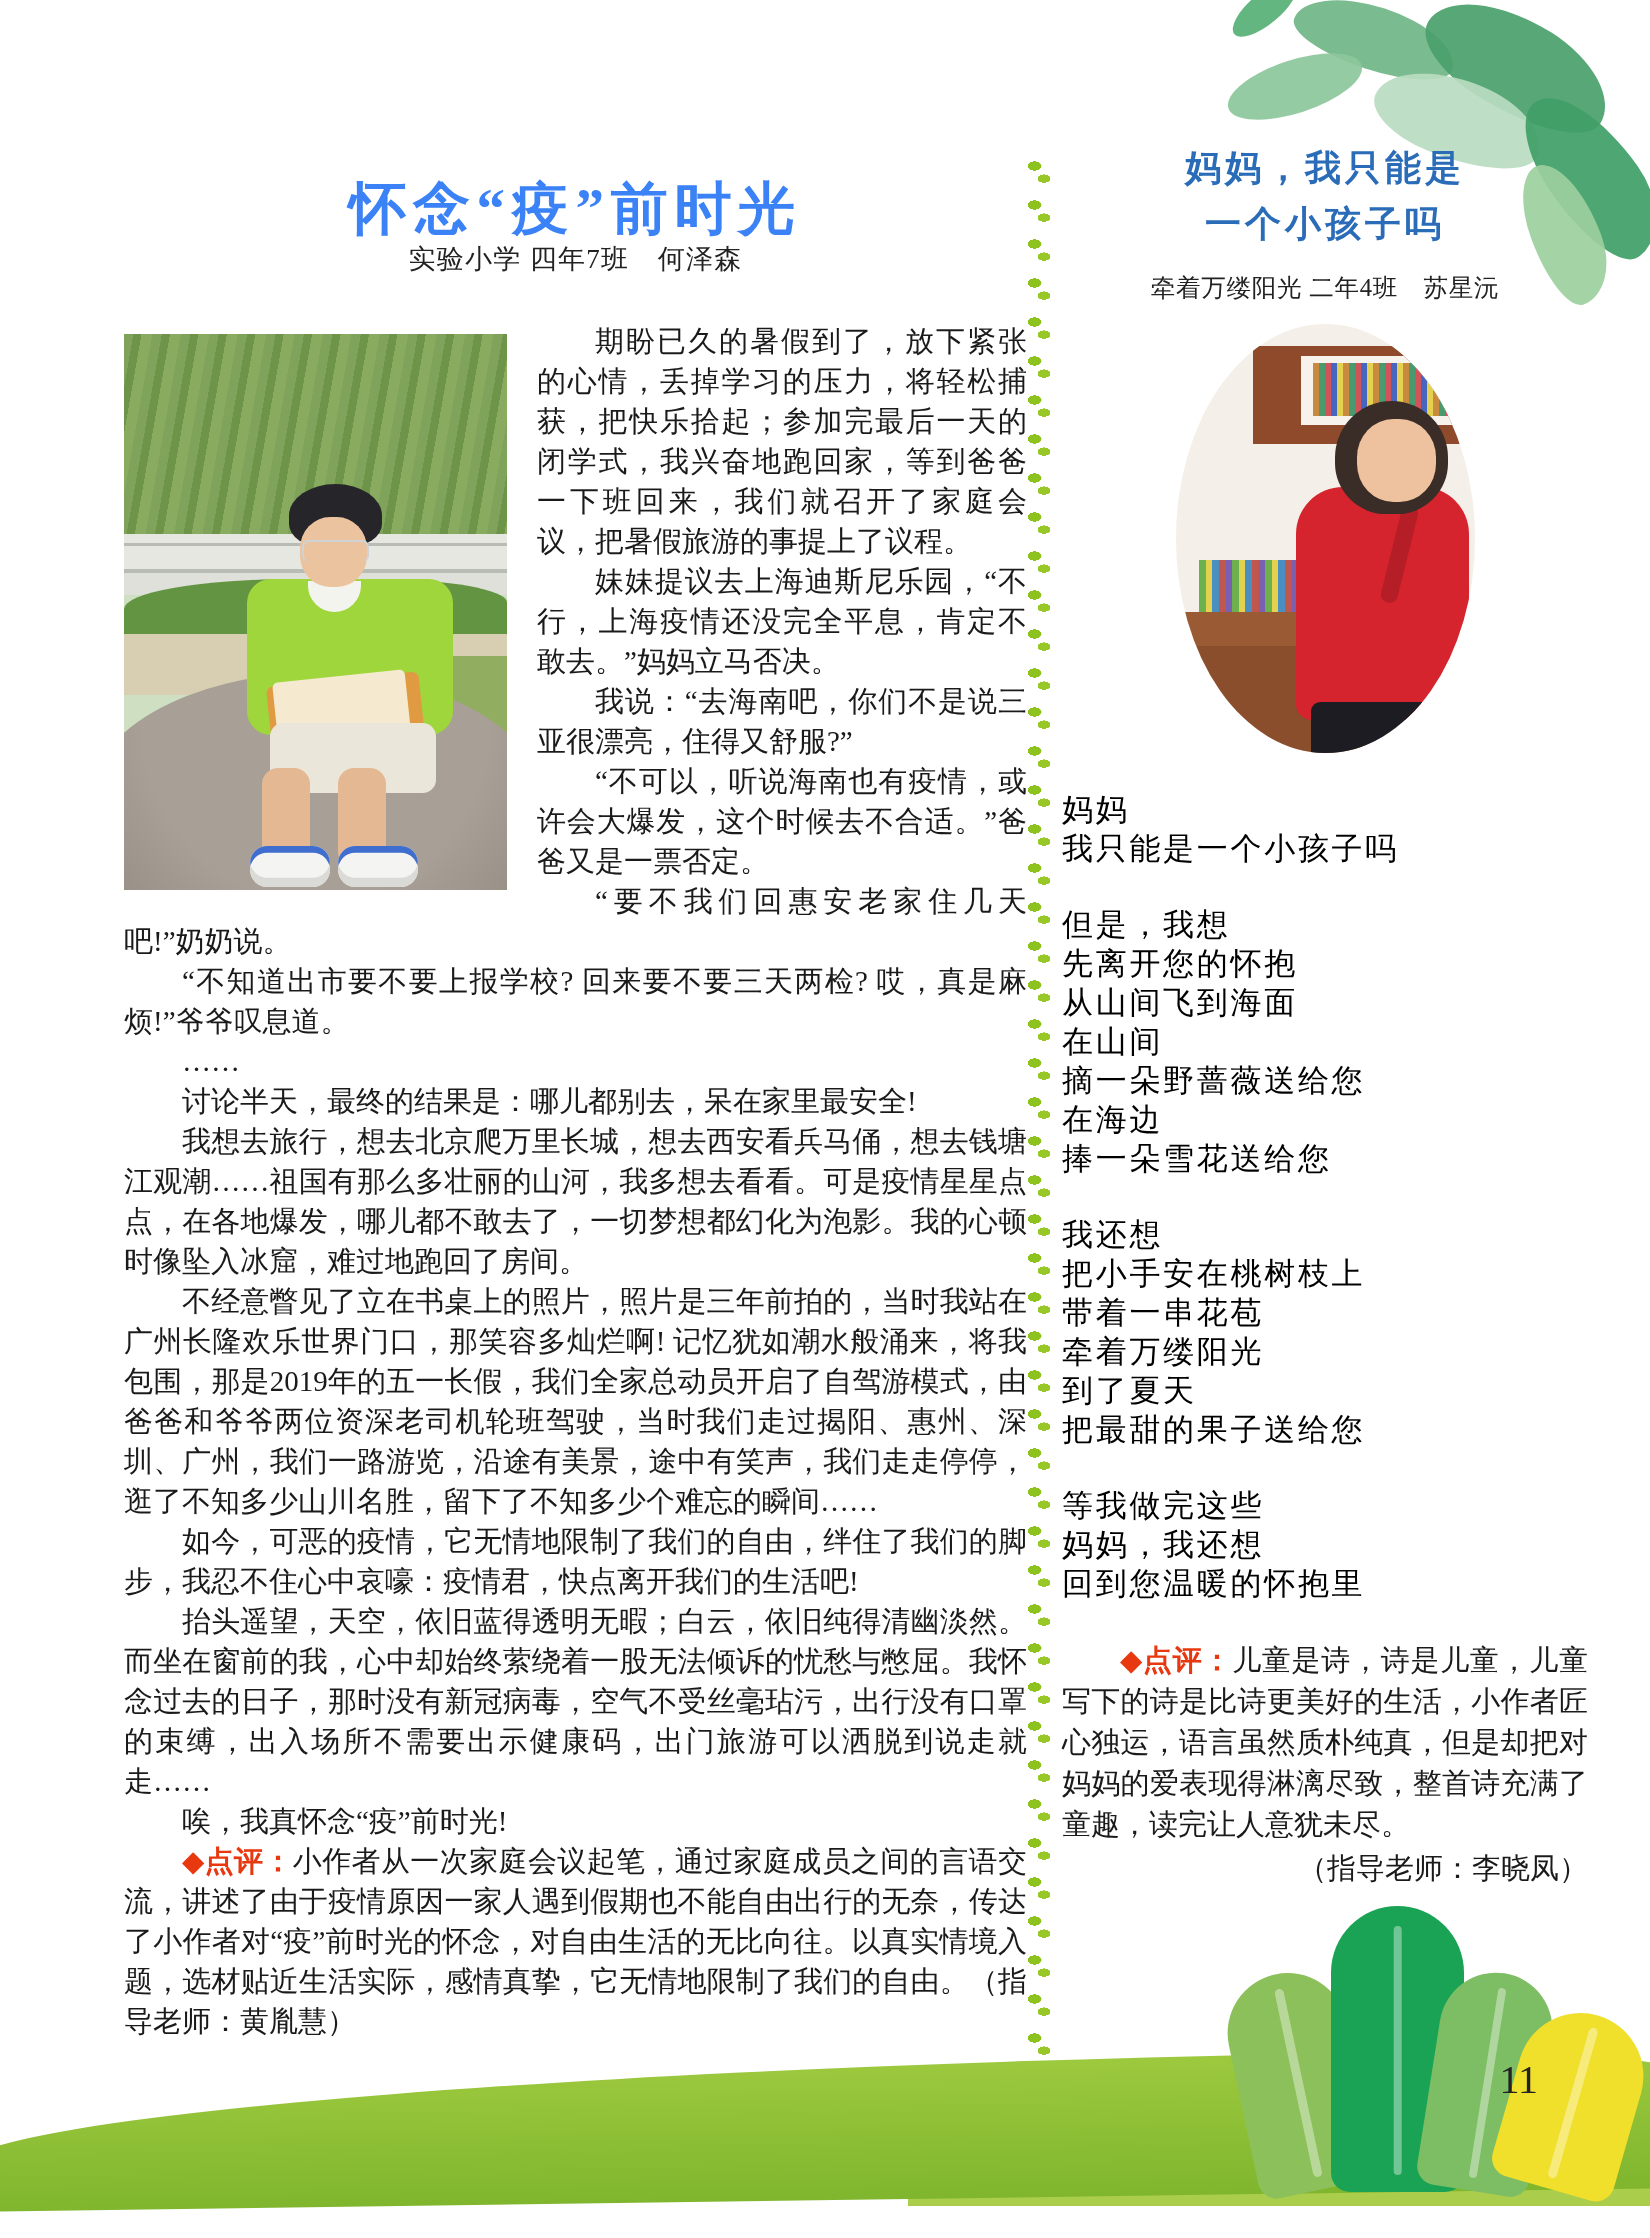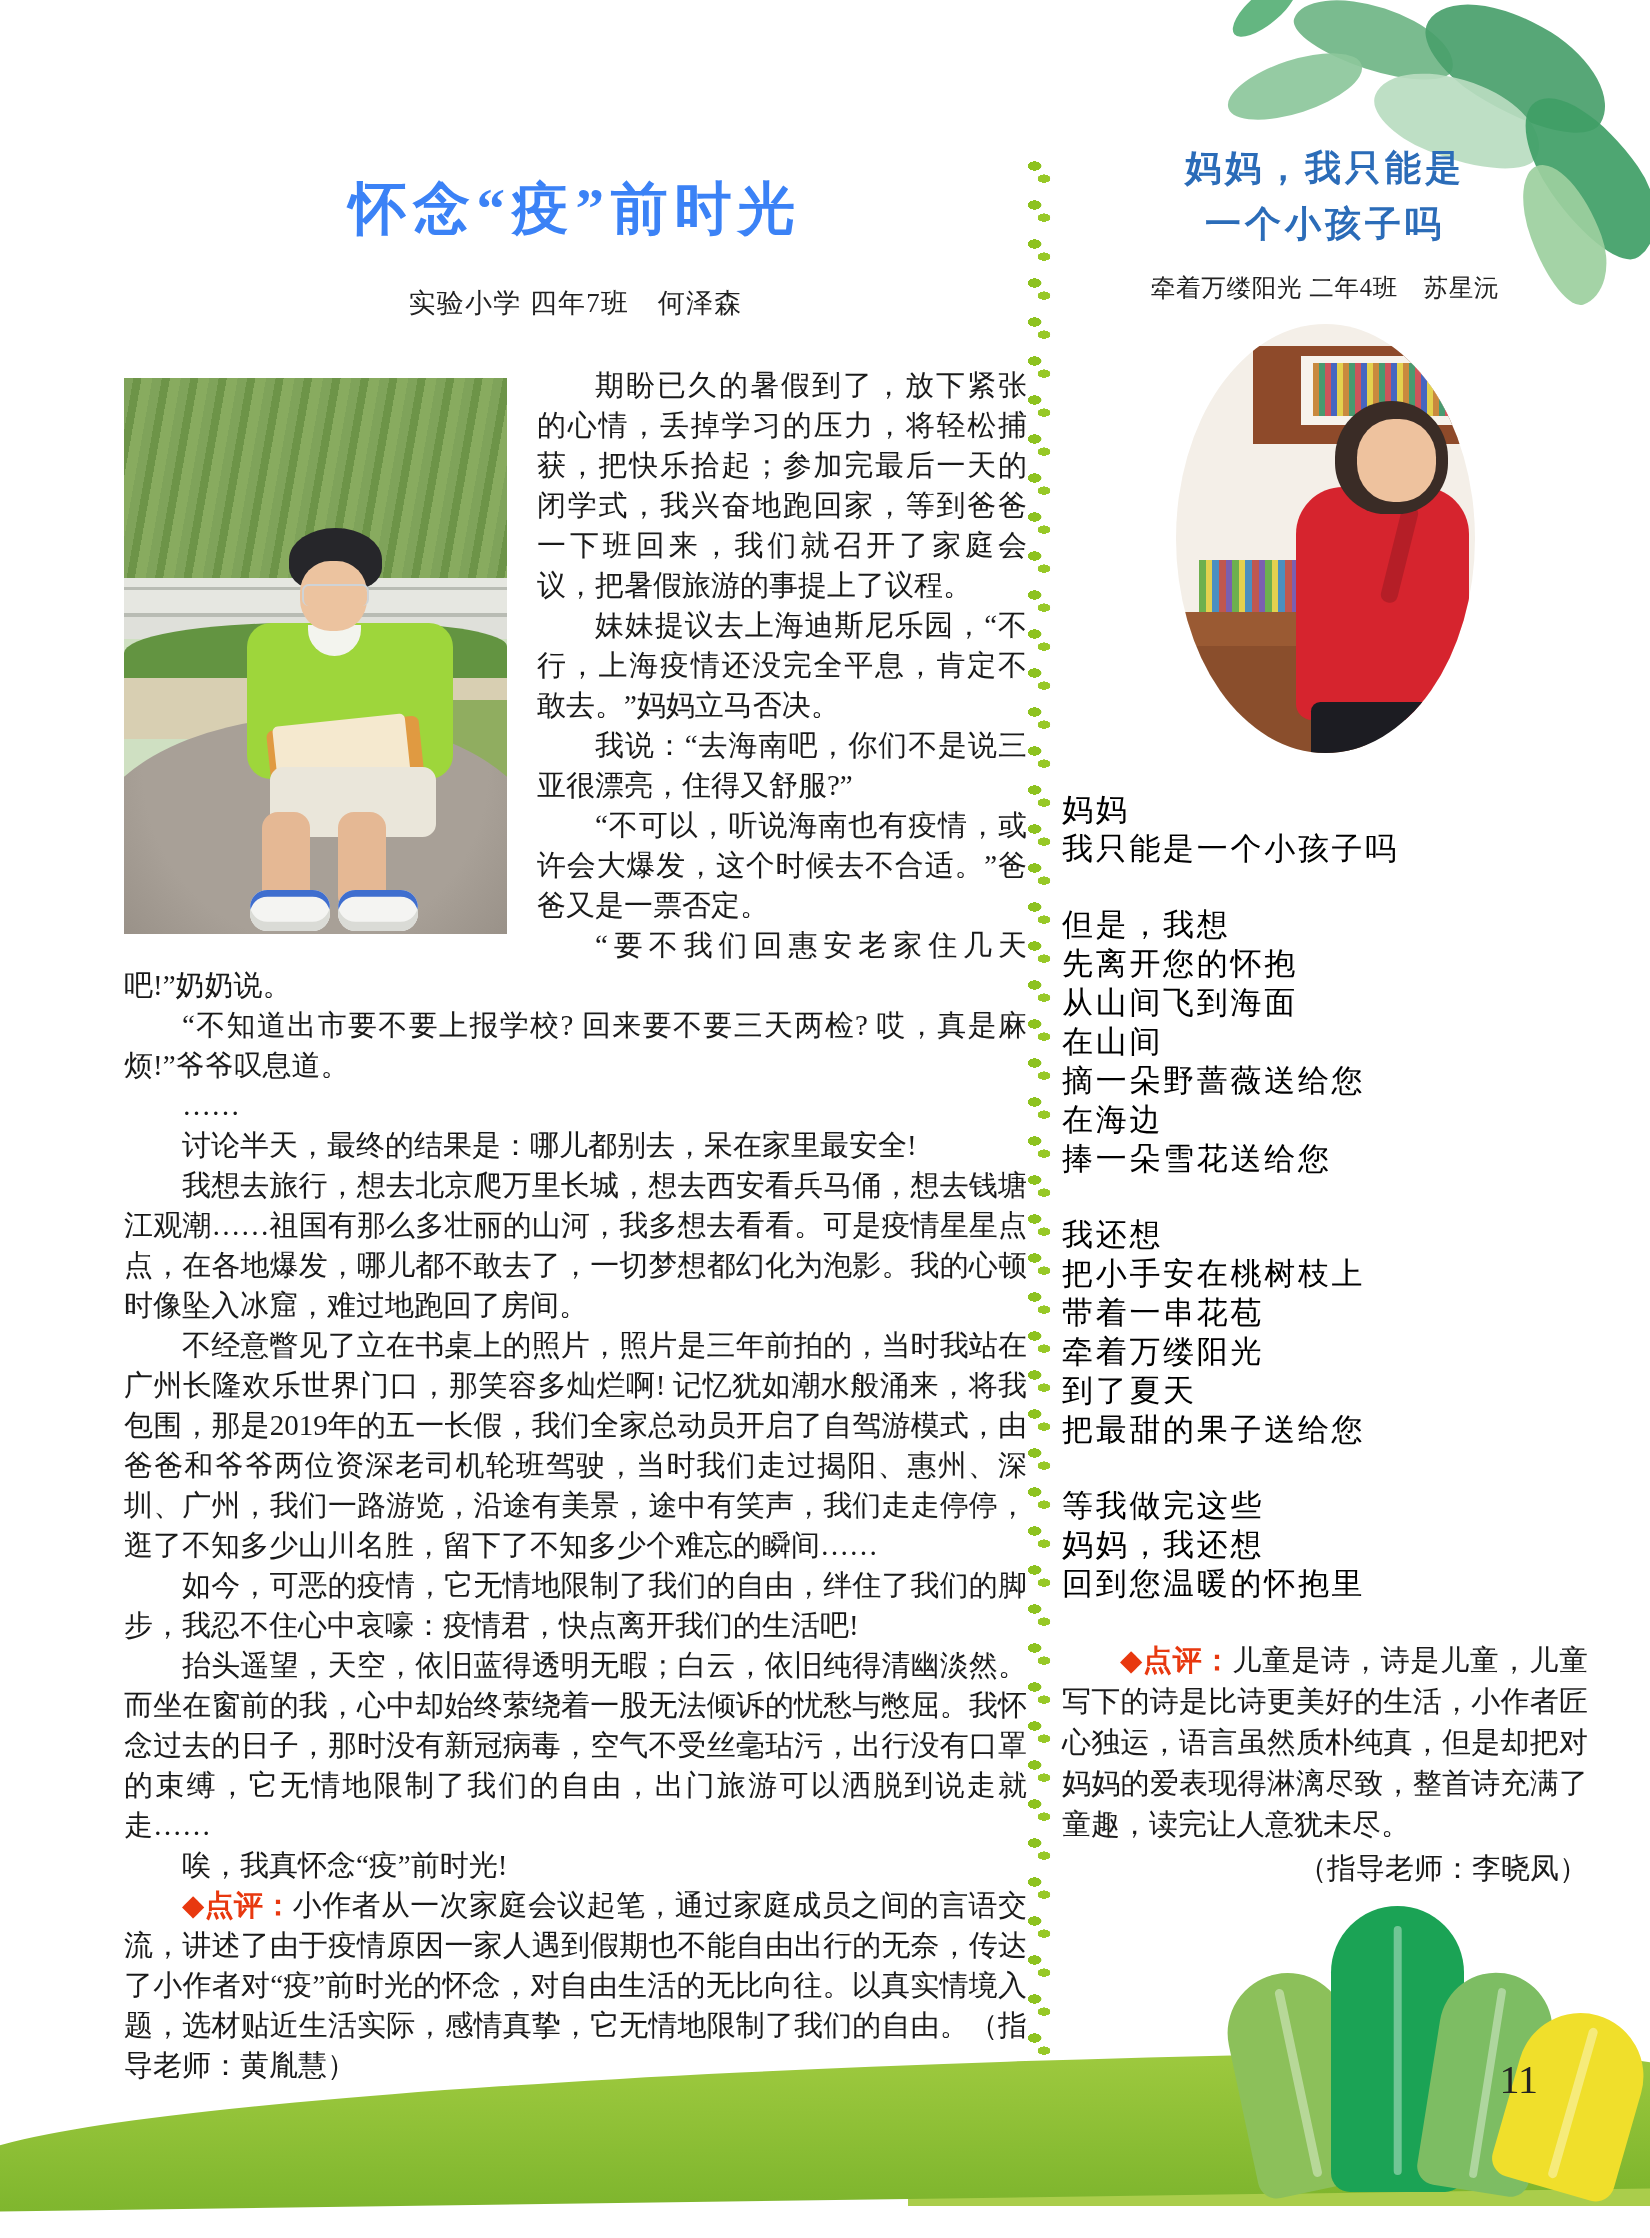--- a/index.html
+++ b/index.html
@@ -31,21 +31,21 @@
       radial-gradient(9.3px 6px at 18px 22.6px,#97c827 68%,rgba(0,0,0,0) 70%);
     background-size:25px 39px;background-repeat:repeat-y;
   }
 
   
   .left-col{position:absolute;left:124px;top:178px;width:903px;}
   .l-title{
     text-align:center;font-size:57px;font-weight:bold;color:#3b82f6;
     letter-spacing:6.7px;line-height:1.1;
   }
-  .l-byline{margin-top:44px;text-align:center;font-size:27px;color:#222;letter-spacing:1.3px;}
+  .l-byline{text-align:center;font-size:27px;color:#222;letter-spacing:1.3px;}
   .l-body{margin-top:44px;font-size:29px;line-height:40px;text-align:justify;}
   .l-body p{margin:0;text-indent:2em;}
   .photo-boy{
     float:left;width:383px;height:556px;margin:13.3px 30px 10px 0;
     position:relative;overflow:hidden;background:#cfe0c2;
   }
   .pb-foliage{position:absolute;top:0;left:0;right:0;height:40%;
     background:repeating-linear-gradient(100deg,#7fa35a 0 9.3px,#6d9448 9.3px 17.3px,#88ab5f 17.3px 28px);}
   .pb-rail{position:absolute;top:36%;left:0;right:0;height:11%;
     background:linear-gradient(#e6e7e1 0 14%,#b9bcb4 14% 20%,#e6e7e1 20% 58%,#b9bcb4 58% 64%,#dfe0da 64% 100%);}
@@ -172,21 +172,21 @@
       <p>妹妹提议去上海迪斯尼乐园，“不行，上海疫情还没完全平息，肯定不敢去。”妈妈立马否决。</p>
       <p>我说：“去海南吧，你们不是说三亚很漂亮，住得又舒服?”</p>
       <p>“不可以，听说海南也有疫情，或许会大爆发，这个时候去不合适。”爸爸又是一票否定。</p>
       <p>“要不我们回惠安老家住几天吧!”奶奶说。</p>
       <p>“不知道出市要不要上报学校? 回来要不要三天两检? 哎，真是麻烦!”爷爷叹息道。</p>
       <p>……</p>
       <p>讨论半天，最终的结果是：哪儿都别去，呆在家里最安全!</p>
       <p>我想去旅行，想去北京爬万里长城，想去西安看兵马俑，想去钱塘江观潮……祖国有那么多壮丽的山河，我多想去看看。可是疫情星星点点，在各地爆发，哪儿都不敢去了，一切梦想都幻化为泡影。我的心顿时像坠入冰窟，难过地跑回了房间。</p>
       <p>不经意瞥见了立在书桌上的照片，照片是三年前拍的，当时我站在广州长隆欢乐世界门口，那笑容多灿烂啊! 记忆犹如潮水般涌来，将我包围，那是2019年的五一长假，我们全家总动员开启了自驾游模式，由爸爸和爷爷两位资深老司机轮班驾驶，当时我们走过揭阳、惠州、深圳、广州，我们一路游览，沿途有美景，途中有笑声，我们走走停停，逛了不知多少山川名胜，留下了不知多少个难忘的瞬间……</p>
       <p>如今，可恶的疫情，它无情地限制了我们的自由，绊住了我们的脚步，我忍不住心中哀嚎：疫情君，快点离开我们的生活吧!</p>
-      <p>抬头遥望，天空，依旧蓝得透明无暇；白云，依旧纯得清幽淡然。而坐在窗前的我，心中却始终萦绕着一股无法倾诉的忧愁与憋屈。我怀念过去的日子，那时没有新冠病毒，空气不受丝毫玷污，出行没有口罩的束缚，它无情地限制了我们的自由，出门旅游可以洒脱到说走就走……</p>
+      <p>抬头遥望，天空，依旧蓝得透明无暇；白云，依旧纯得清幽淡然。而坐在窗前的我，心中却始终萦绕着一股无法倾诉的忧愁与憋屈。我怀念过去的日子，那时没有新冠病毒，空气不受丝毫玷污，出行没有口罩的束缚，出入场所不需要出示健康码，出门旅游可以洒脱到说走就走……</p>
       <p>唉，我真怀念“疫”前时光!</p>
 
       <p class="comment"><span class="red">◆</span><span class="red">点评：</span><span>小作者从一次家庭会议起笔，通过家庭成员之间的言语交流，讲述了由于疫情原因一家人遇到假期也不能自由出行的无奈，传达了小作者对“疫”前时光的怀念，对自由生活的无比向往。以真实情境入题，选材贴近生活实际，感情真挚，它无情地限制了我们的自由。</span><span>（指导老师：黄胤慧）</span></p>
     </div>
   </div>
 
   <div class="right-col">
     <div class="r-title">
       <div>妈妈，我只能是</div>
       <div>一个小孩子吗</div>

